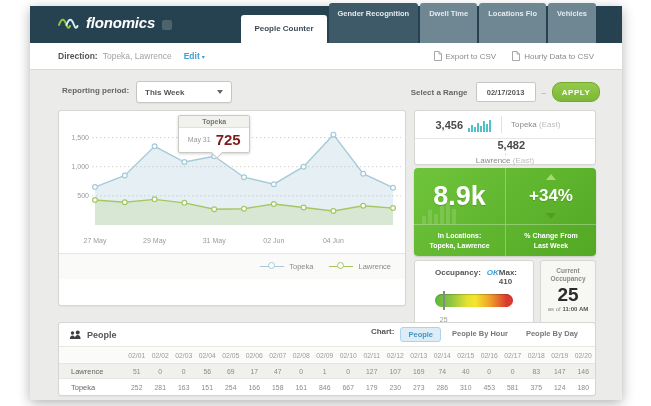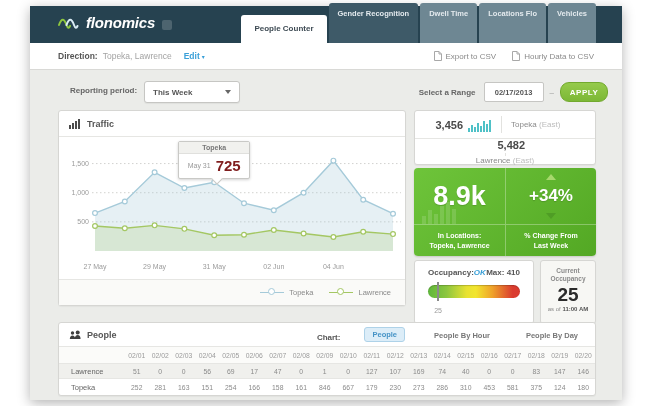--- a/index.html
+++ b/index.html
@@ -23,21 +23,21 @@
   .locbar { position:relative; height:27px; background:#fff; border-bottom:1px solid #d9d9d6;
             display:flex; align-items:center; padding:0 28px; }
   .loc-label { font-size:8.5px; font-weight:bold; color:#555; }
   .loc-value { font-size:8.5px; color:#a3a3a3; margin-left:5px; }
   .loc-edit { font-size:8.5px; color:#3aa0d8; margin-left:12px; cursor:pointer; font-weight:bold; }
   .loc-caret { font-size:6px; color:#3aa0d8; margin-left:2px; cursor:pointer; }
   .loc-right { margin-left:auto; display:flex; gap:16px; }
   .csv-btn { display:flex; align-items:center; gap:4px; font-size:8px; color:#8a8a8a; cursor:pointer; }
 
   
-  .controls { position:absolute; left:12px; top:74px; width:100%; height:24px; }
+  .controls { position:absolute; left:4px; top:74px; width:100%; height:24px; }
   .period-label { position:absolute; left:28px; top:6px; font-size:8px; font-weight:bold; color:#666; }
   .period-select { position:absolute; left:102px; top:1px; width:96px; height:22px; background:#fff;
                    border:1px solid #c6c6c3; border-radius:3px; display:flex; align-items:center;
                    padding:0 8px; cursor:pointer; box-shadow:0 1px 1px rgba(0,0,0,.05);justify-content:flex-end; }
   .period-value { font-size:8px; font-weight:bold; color:#555; }
   .select-caret { margin-left:auto; width:0; height:0; border-left:3.5px solid transparent;
                   border-right:3.5px solid transparent; border-top:4px solid #666; }
   .range-group { position:absolute; right:26px; top:2px; display:flex; align-items:center; gap:6px; }
   .range-label { font-size:8px; font-weight:bold; color:#666; margin-right:2px; }
   .date-input { width:60px; height:20px; border:1px solid #c6c6c3; border-radius:2px; background:#fff;
@@ -100,40 +100,40 @@
   .tri-down { width:0; height:0; border-left:5px solid transparent; border-right:5px solid transparent;
               border-top:6px solid #4f9d25; position:absolute; bottom:5px; left:50%; margin-left:-5px; }
   .sum-bot { height:32px; border-top:1px solid rgba(255,255,255,.3); display:flex; }
   .sum-bcell { width:50%; display:flex; flex-direction:column; align-items:center; justify-content:center;
                font-size:7px; font-weight:bold; line-height:1.3; text-align:center; }
   .sum-bcell + .sum-bcell { border-left:1px solid rgba(255,255,255,.3); }
   .wm-bars { position:absolute; left:8px; bottom:0; display:flex; align-items:flex-end; gap:2px; z-index:1; }
   .wm-bars span { width:4px; background:rgba(255,255,255,.14); display:inline-block; }
 
   
-  .occupancy { left:384px; top:254px; width:120px; height:64px; padding:7px 13px; }
+  .occupancy { left:384px; top:254px; width:120px; height:64px; padding:7px 20px; }
   .occ-row { display:flex; font-size:8px; font-weight:bold; color:#555; }
-  .occ-status { color:#3aa0d8; margin-left:0;font-style:italic; }
+  .occ-status { color:#3aa0d8; margin-left:6px;font-style:italic; }
   .occ-max { margin-left:auto; }
   .occ-bar { position:relative; height:13px; border-radius:7px; margin-top:8px;
              box-shadow:inset 0 1px 1px rgba(0,0,0,.2); }
   .occ-marker { position:absolute; top:-3px; width:2px; height:19px; background:#8a8a8a; }
   .occ-marker-label { position:absolute; top:22px; font-size:7px; color:#9a9a9a; margin-left:-3px; }
   .current { left:510px; top:254px; width:56px; height:64px; background:#f7f7f4; text-align:center;
              padding-top:6px; }
   .cur-label { font-size:6.5px; font-weight:bold; color:#8a8a8a; line-height:1.25; padding:0 6px; }
   .cur-value { font-size:19px; font-weight:bold; color:#2b2b2b; margin-top:1px; }
   .cur-asof { font-size:6px; color:#8a8a8a; }
   .cur-asof b { color:#555; }
 
   
   .people { left:28px; top:316px; width:538px; height:74px; overflow:hidden; }
   .people-head { height:24px; border-bottom:1px solid #e6e6e3; display:flex; align-items:center;
                  padding:0 10px; gap:6px; }
-  .views { margin-left:auto; display:flex; align-items:flex-end; gap:22px; }
+  .views { margin-left:auto; display:flex; align-items:flex-start; gap:4px; }
   .views-label { font-size:8px; font-weight:bold; color:#555; margin-right:2px; }
   .view-pill { font-size:7.5px; font-weight:bold; color:#777; padding:2px 7px; cursor:pointer; border-radius:3px; }
   .view-pill.active { background:#dcedf8; border:1px solid #aed2e8; color:#4593c6; }
   .ptable { width:100%; }
   .prow { display:flex; height:16px; align-items:center; }
   .prow.header { background:#fbfbf9; }
   .prow.striped { background:#f0f0ed; border-top:1px solid #e6e6e3; border-bottom:1px solid #e6e6e3; }
   .pcell-label { width:66px; padding-left:12px; font-size:7.5px; color:#666; }
   .pcell { flex:1; text-align:center; font-size:6.8px; color:#8a8a8a; }
   .prow.header .pcell { color:#9b9b9b; }
@@ -192,29 +192,20 @@
     </div>
     <div class="range-group">
       <span class="range-label">Select a Range</span>
       <input class="date-input" value="02/17/2013" style="">
       <span class="range-sep">–</span>
       <button class="apply-btn">APPLY</button>
     </div>
   </div>
 
   <div class="card traffic">
-    <div class="card-head">
-      <svg width="12" height="10" viewBox="0 0 12 10">
-        <rect x="0" y="6" width="2" height="4" fill="#4a4a4a"></rect>
-        <rect x="3" y="4" width="2" height="6" fill="#4a4a4a"></rect>
-        <rect x="6" y="2" width="2" height="8" fill="#4a4a4a"></rect>
-        <rect x="9" y="0" width="2" height="10" fill="#4a4a4a"></rect>
-      </svg>
-      <span class="card-title">Traffic</span>
-    </div>
     <div class="chart-wrap">
       <svg width="346" height="140">
           <line x1="33" x2="342" y1="84.85714285714286" y2="84.85714285714286" stroke="#d2d2cf" stroke-width="1" stroke-dasharray="1.5,2.5"></line>
           <text x="30" y="86.85714285714286" text-anchor="end" font-size="7" fill="#9b9b9b" font-family="Liberation Sans, sans-serif">500</text>
           <line x1="33" x2="342" y1="55.714285714285715" y2="55.714285714285715" stroke="#d2d2cf" stroke-width="1" stroke-dasharray="1.5,2.5"></line>
           <text x="30" y="57.714285714285715" text-anchor="end" font-size="7" fill="#9b9b9b" font-family="Liberation Sans, sans-serif">1,000</text>
           <line x1="33" x2="342" y1="26.57142857142857" y2="26.57142857142857" stroke="#d2d2cf" stroke-width="1" stroke-dasharray="1.5,2.5"></line>
           <text x="30" y="28.57142857142857" text-anchor="end" font-size="7" fill="#9b9b9b" font-family="Liberation Sans, sans-serif">1,500</text>
           <text x="36" y="132" text-anchor="middle" font-size="7" fill="#9b9b9b" font-family="Liberation Sans, sans-serif">27 May</text>
           <text x="95.6" y="132" text-anchor="middle" font-size="7" fill="#9b9b9b" font-family="Liberation Sans, sans-serif">29 May</text>

